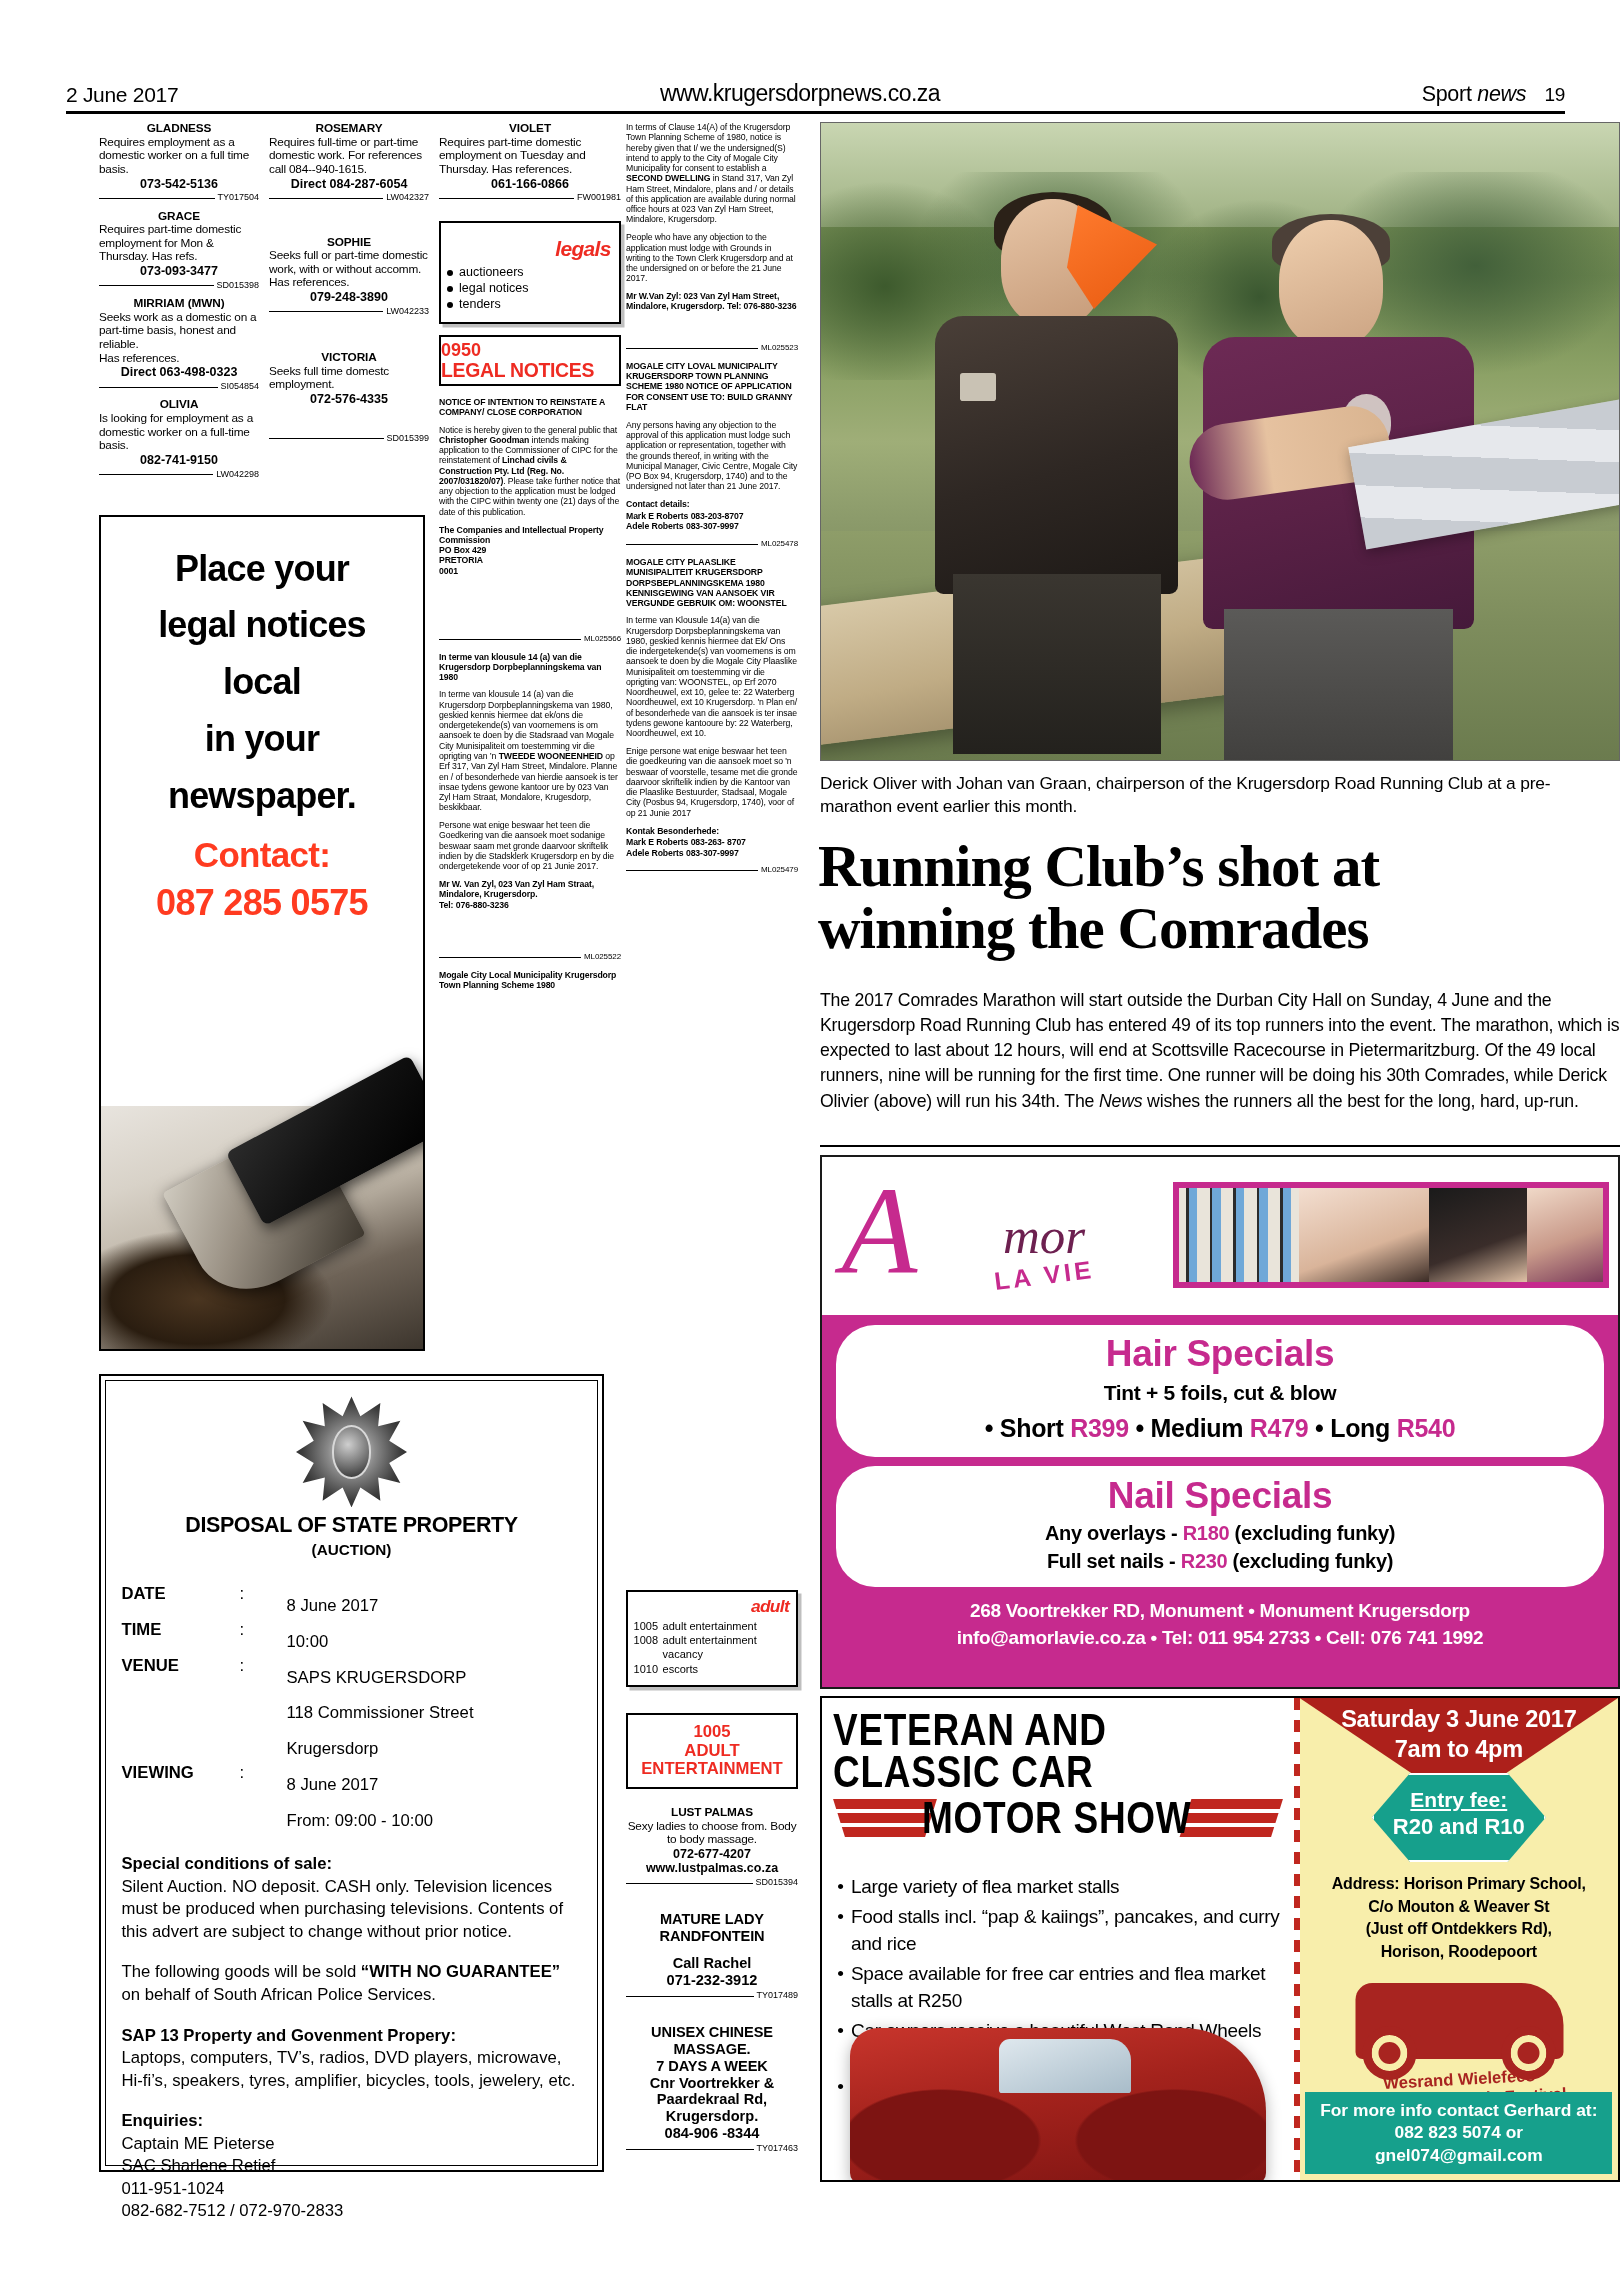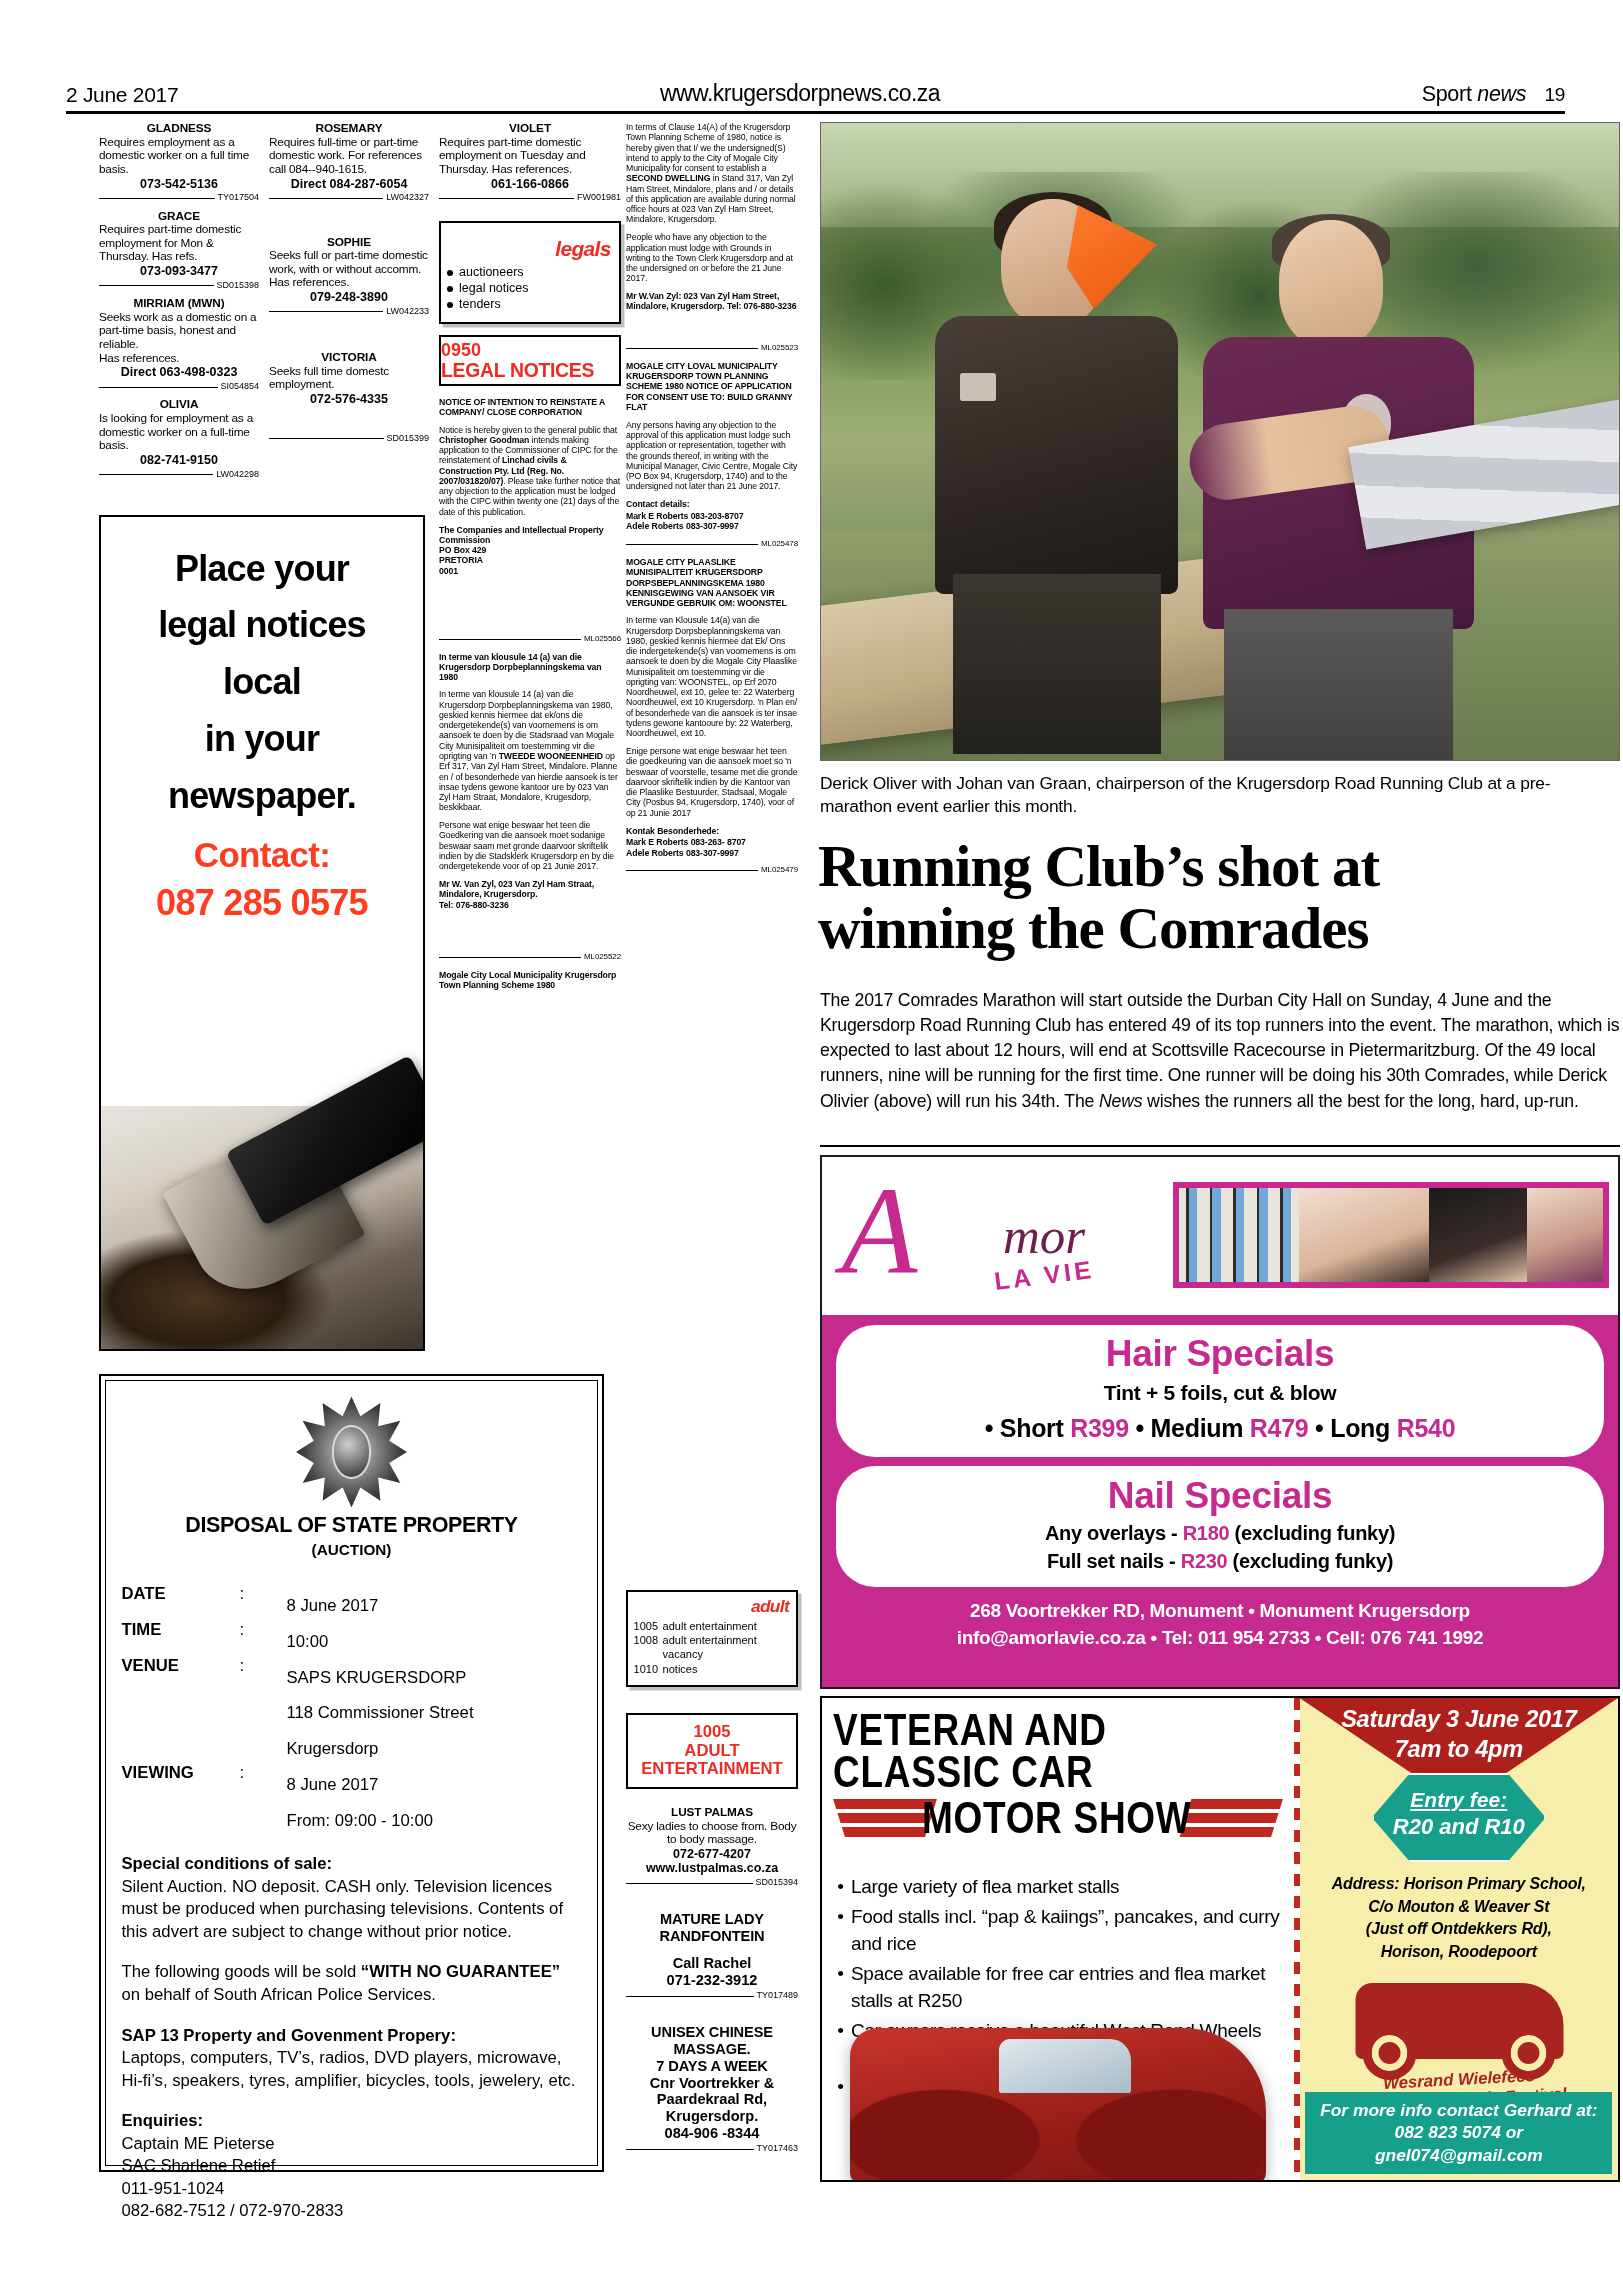--- a/index.html
+++ b/index.html
@@ -345,21 +345,21 @@
       radial-gradient(ellipse 40% 55% at 78% 72%, #7d1412 0 58%, rgba(0,0,0,0) 60%),
       linear-gradient(170deg,#c8352c 0%, #a3221c 45%, #7d1412 100%);
     border-radius: 28px 83px 11px 11px;
     box-shadow: 0 4.2px 15.3px rgba(0,0,0,.3);
   }
   .cs-car .wind { position:absolute; left:149px; top:11px; width:132px; height:54px;
       background: linear-gradient(160deg,#dfe8ee,#a8bcc9); border-radius: 11px 21px 2.8px 2.8px; }
   .cs-divider {
     width: 5.6px; background: repeating-linear-gradient(180deg,#c0271f 0 12.5px,#fff 12.5px 22px);
   }
-  .cs-right { flex: 1; background: #f8eeab; position: relative; font-style: italic; }
+  .cs-right { flex: 1; background: #f8eeab; position: relative; }
   .cs-banner {
     position: relative; background: #ad201b; height: 107px;
     clip-path: polygon(0 0,100% 0,50% 100%);
     color:#fff; text-align:center; font-weight:bold; padding-top: 8.3px;
   }
   .cs-banner .d1 { font-size: 23.6px; letter-spacing:-0.3px; }
   .cs-banner .d2 { font-size: 23.6px; letter-spacing:-0.3px; margin-top: 2.8px;}
   .cs-hex {
     position:absolute; left: 50%; transform: translateX(-50%); top: 75px;
     width: 174px; height: 89px; background: #16a08c;
@@ -610,21 +610,21 @@
     </div>
   </div>
 </div>
 
 <div class="adult-box">
   <div class="adult-word">adult</div>
   <div class="adult-list">
     <div><span class="num">1005</span><span>adult entertainment</span></div>
     <div><span class="num">1008</span><span>adult entertainment</span></div>
     <div class="indent"><span>vacancy</span></div>
-    <div><span class="num">1010</span><span>notices</span></div>
+    <div><span class="num">1010</span><span>escorts</span></div>
   </div>
 </div>
 
 <div class="adult-title-box">
   <div class="a1">1005</div>
   <div class="a2">ADULT</div>
   <div class="a3">ENTERTAINMENT</div>
 </div>
 
 <div class="col" style="left:626px; top:1806px; width:172px;">

